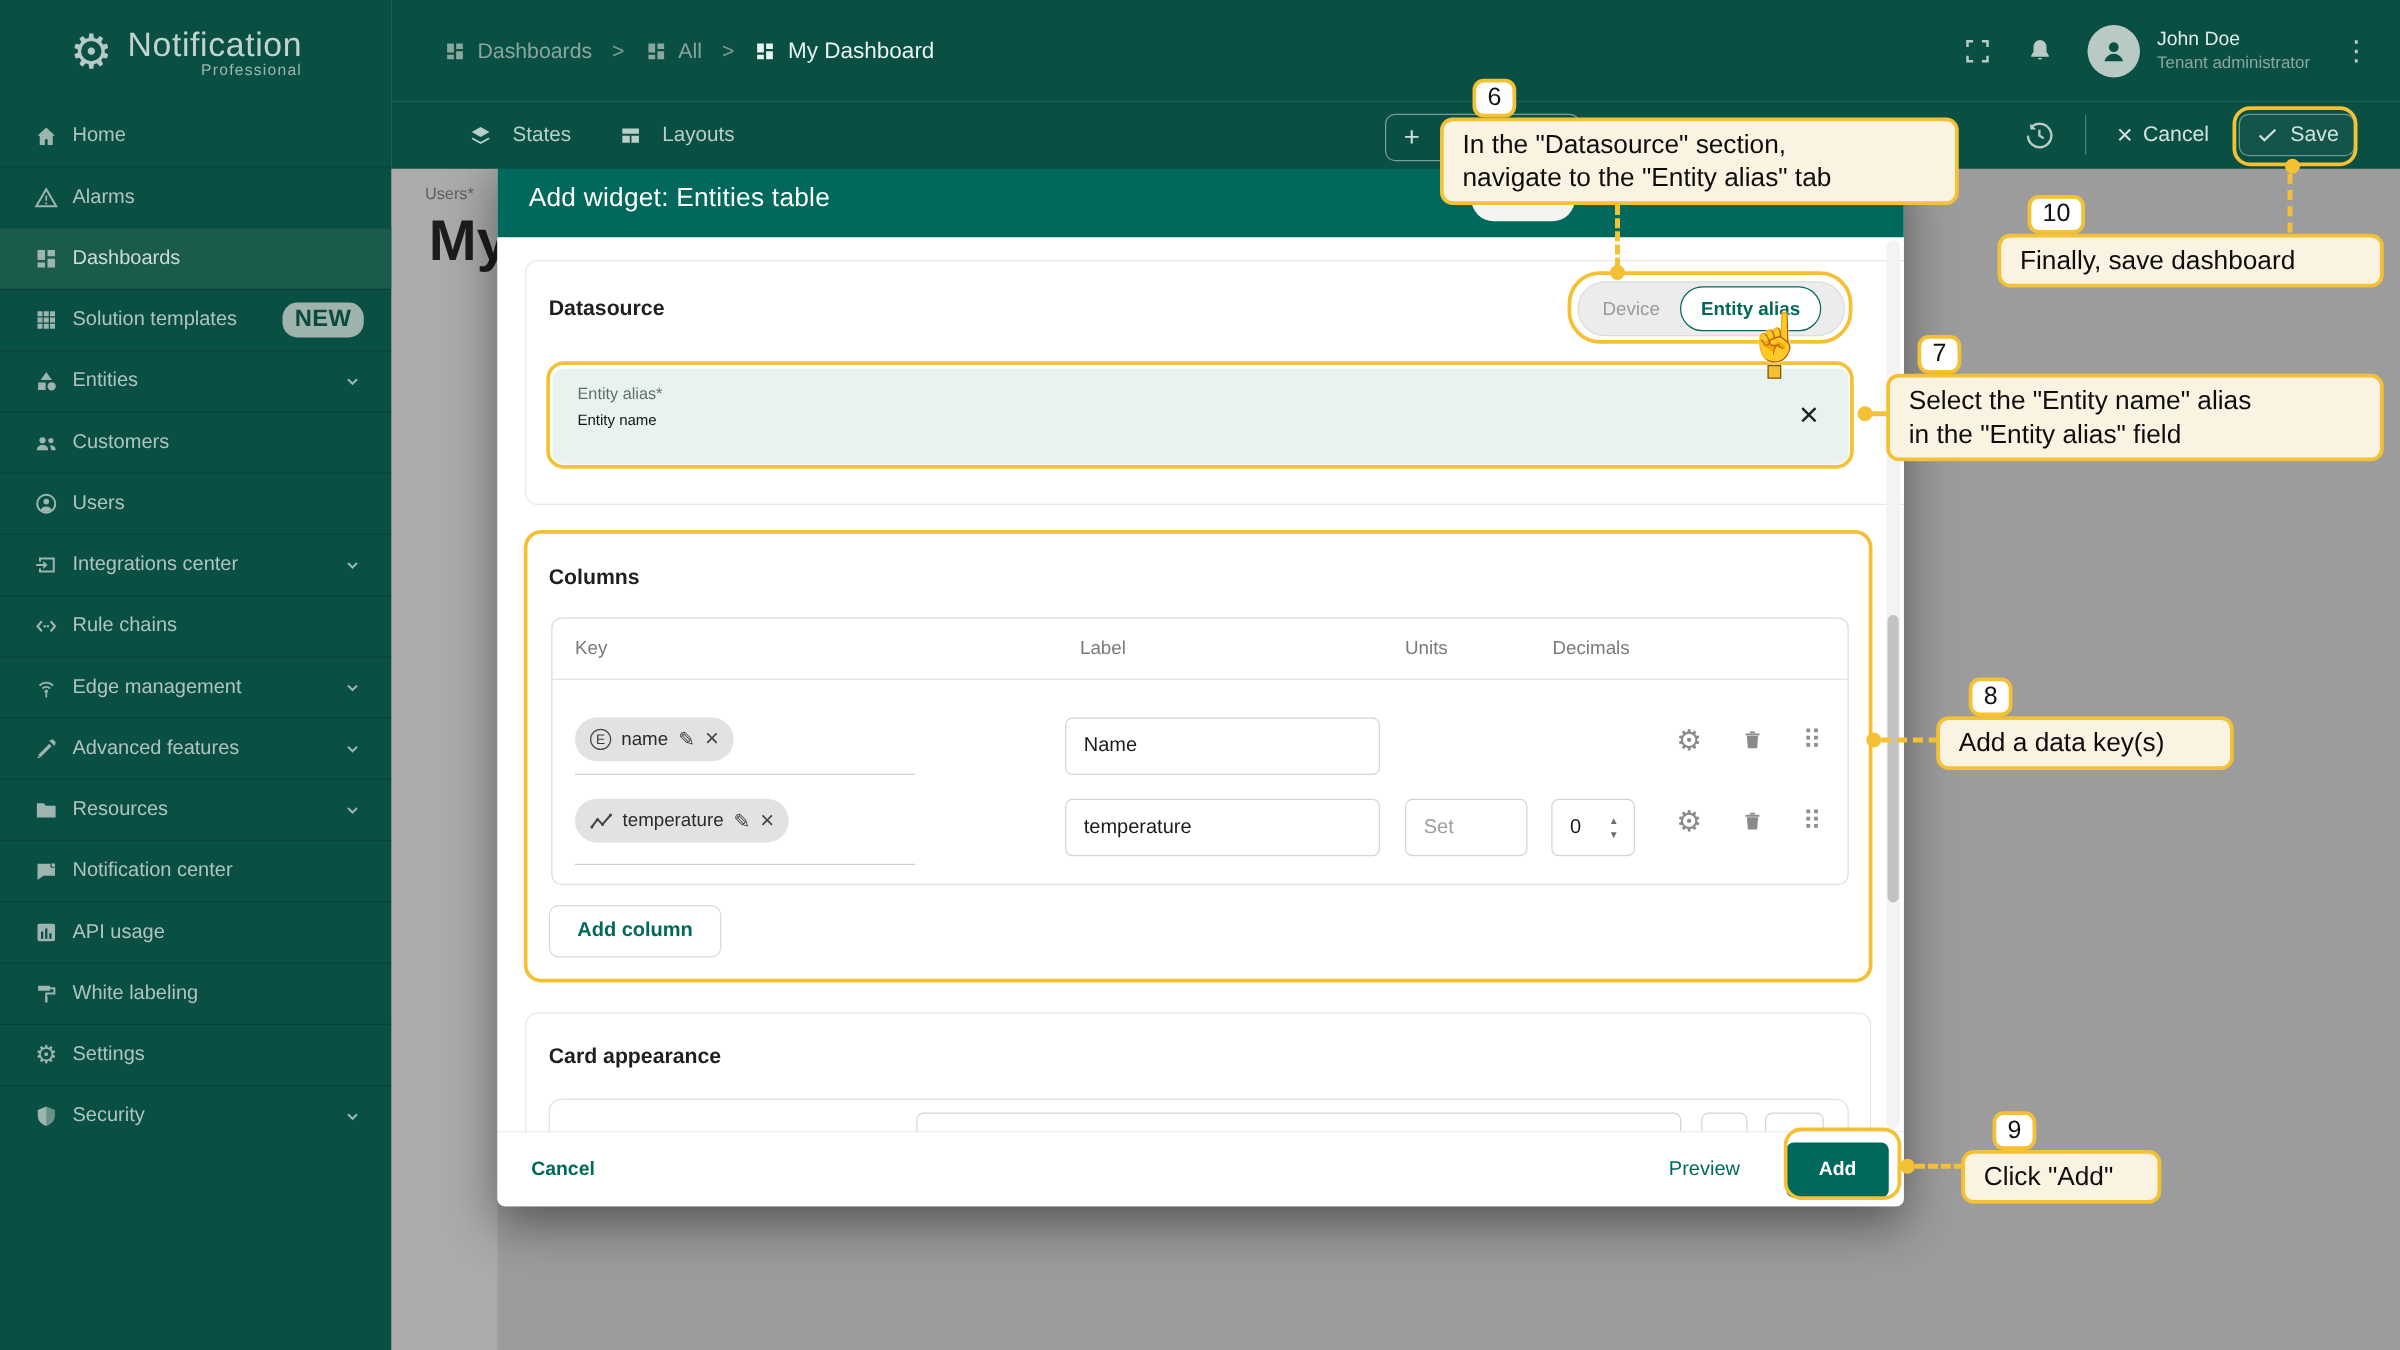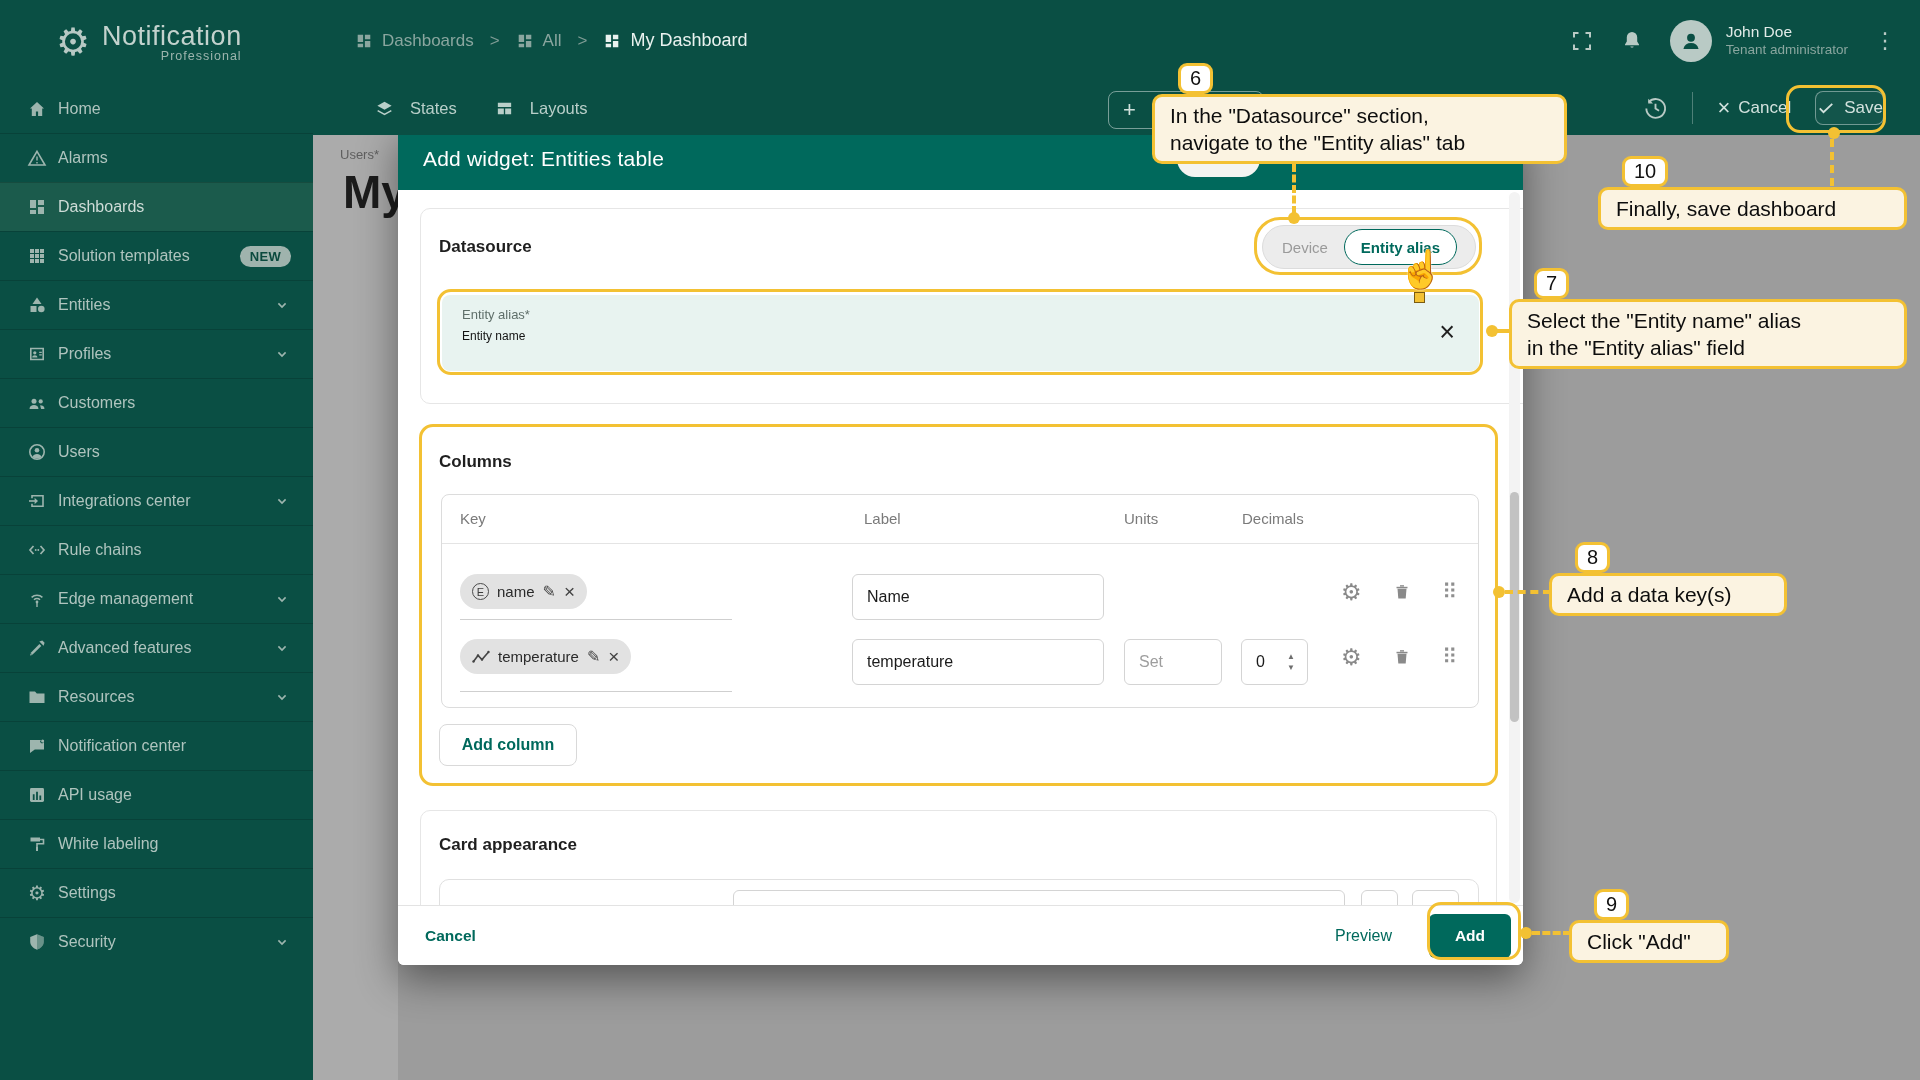--- a/index.html
+++ b/index.html
@@ -14,21 +14,21 @@
   .logo-text{display:flex;flex-direction:column;align-items:flex-end}
   .logo-title{font-size:27px;color:#c3d2cd;letter-spacing:.5px}
   .logo-sub{font-size:12.5px;color:#9db5ae;letter-spacing:1px;margin-top:-3px}
   .nav{position:absolute;top:84px;left:0;right:0}
   .nav-item{height:49px;display:flex;align-items:center;padding:0 22px 0 26px;gap:10px;border-top:1px solid rgba(0,0,0,.16);color:#9db5ae;cursor:pointer}
   .nav-item .lbl{font-size:16px;color:#afc4be}
   .nav-item.sel{background:#1b5b4c}
   .nav-item.sel .lbl{color:#cedcd7}
   .nav-ic{width:22px;height:22px;display:flex;align-items:center;justify-content:center;color:#9db5ae;flex:none}
   .chev{margin-left:auto;color:#9db5ae}
-  .newbadge{margin-left:auto;background:#9fb3ad;color:#0b4a3e;font-size:13px;font-weight:bold;border-radius:12px;padding:3px 10px;letter-spacing:.3px}
+  .newbadge{margin-left:auto;background:#9fb3ad;color:#0b4a3e;font-size:19px;font-weight:bold;border-radius:12px;padding:3px 10px;letter-spacing:.3px}
 
   .topbar{position:absolute;left:313px;top:0;width:1607px;height:81px;background:#0a4f44;z-index:3}
   .crumbs{position:absolute;left:42px;top:0;height:81px;display:flex;align-items:center;gap:16px}
   .crumb{display:flex;align-items:center;gap:9px;color:#8aa69f;font-size:17px}
   .crumb.cur{color:#e9f2ef;font-size:18px}
   .crumb-sep{color:#7f9c95;font-size:17px}
   .top-right{position:absolute;right:24px;top:0;height:81px;display:flex;align-items:center;gap:26px}
   .tico{color:#b9cac5}
   .avatar{width:42px;height:42px;border-radius:50%;background:#b9cac5;display:flex;align-items:center;justify-content:center}
   .uinfo{display:flex;flex-direction:column;line-height:1.25;margin-left:-12px}
@@ -36,21 +36,21 @@
   .urole{font-size:13.5px;color:#8aa69f}
   .kebab{color:#b9cac5;font-size:22px;letter-spacing:0;line-height:.35;text-align:center}
 
   .toolbar2{position:absolute;left:313px;top:81px;width:1607px;height:54px;background:#0a4f44;z-index:3}
   .tb-left{position:absolute;left:62px;top:0;height:54px;display:flex;align-items:center;gap:38px}
   .tb-btn{display:flex;align-items:center;gap:16px;color:#b9cfc9;font-size:16.5px;cursor:pointer}
   .plusbtn{position:absolute;left:795px;top:10px;width:156px;height:38px;border:1px solid rgba(255,255,255,.45);border-radius:8px;color:#cfe0db;font-size:22px;display:flex;align-items:center;padding-left:14px}
   .tb-right{position:absolute;right:36px;top:0;height:54px;display:flex;align-items:center;gap:24px}
   .vdiv{width:1px;height:32px;background:rgba(255,255,255,.28)}
   .tb-act{display:flex;align-items:center;gap:8px;color:#d3e2de;font-size:17px;cursor:pointer}
-  .savebtn{border:1px solid rgba(255,255,255,.4);border-radius:8px;padding:6px 0;background:rgba(255,255,255,.04)}
+  .savebtn{border:1px solid rgba(255,255,255,.4);border-radius:8px;padding:6px 12px;background:rgba(255,255,255,.04)}
 
   
   .backdrop{position:absolute;left:313px;top:135px;width:1607px;height:945px;background:#9c9c9c;z-index:1}
   .bg-stripe{position:absolute;left:0;top:0;width:85px;height:945px;background:#ababab;overflow:hidden}
   .bg-title-label{position:absolute;left:27px;top:12px;font-size:13px;color:#5f5f5f}
   .bg-title-value{position:absolute;left:30px;top:30px;font-size:46px;font-weight:bold;color:#1c1c1c;white-space:nowrap}
 
   
   .modal{position:absolute;left:398px;top:127px;width:1125px;height:838px;background:#fff;border-radius:6px;box-shadow:0 14px 40px rgba(0,0,0,.45);z-index:2}
   .m-head{height:63px;background:#00695c;border-radius:6px 6px 0 0;display:flex;align-items:center;padding-left:25px}
@@ -170,36 +170,20 @@
           </svg>
         </span>
       <span class="lbl">Entities</span>
       <span class="chev">
           <svg width="18" height="18" viewBox="0 0 20 20" fill="none" stroke="currentColor" stroke-width="1.8">
             <path d="M6 8.2l4 4 4-4"></path>
           </svg>
         </span>
     </div>
 
-    <div class="nav-item">
-      <span class="nav-ic">
-          <svg width="20" height="20" viewBox="0 0 20 20" fill="currentColor">
-            <path fill="none" stroke="currentColor" stroke-width="1.6" d="M3.8 4.5h12.4v11H3.8z"></path>
-            <circle cx="7.8" cy="8.8" r="1.6"></circle>
-            <path d="M5.2 13.4c0-1.4 1.2-2.2 2.6-2.2s2.6.8 2.6 2.2z"></path>
-            <path fill="none" stroke="currentColor" stroke-width="1.3" d="M12.2 8.3h2.6M12.2 10.8h2.6"></path>
-          </svg>
-        </span>
-      <span class="lbl">Profiles</span>
-      <span class="chev">
-          <svg width="18" height="18" viewBox="0 0 20 20" fill="none" stroke="currentColor" stroke-width="1.8">
-            <path d="M6 8.2l4 4 4-4"></path>
-          </svg>
-        </span>
-    </div>
 
     <div class="nav-item">
       <span class="nav-ic">
           <svg width="20" height="20" viewBox="0 0 20 20" fill="currentColor">
             <circle cx="7" cy="8.2" r="2.5"></circle>
             <path d="M2.6 15.4c0-2.1 2-3.4 4.4-3.4s4.4 1.3 4.4 3.4v.7H2.6z"></path>
             <circle cx="13.7" cy="8.4" r="2.1"></circle>
             <path d="M13.1 12.2c2.4 0 4.3 1.2 4.3 3.2v.7h-3.3z"></path>
           </svg>
         </span>

